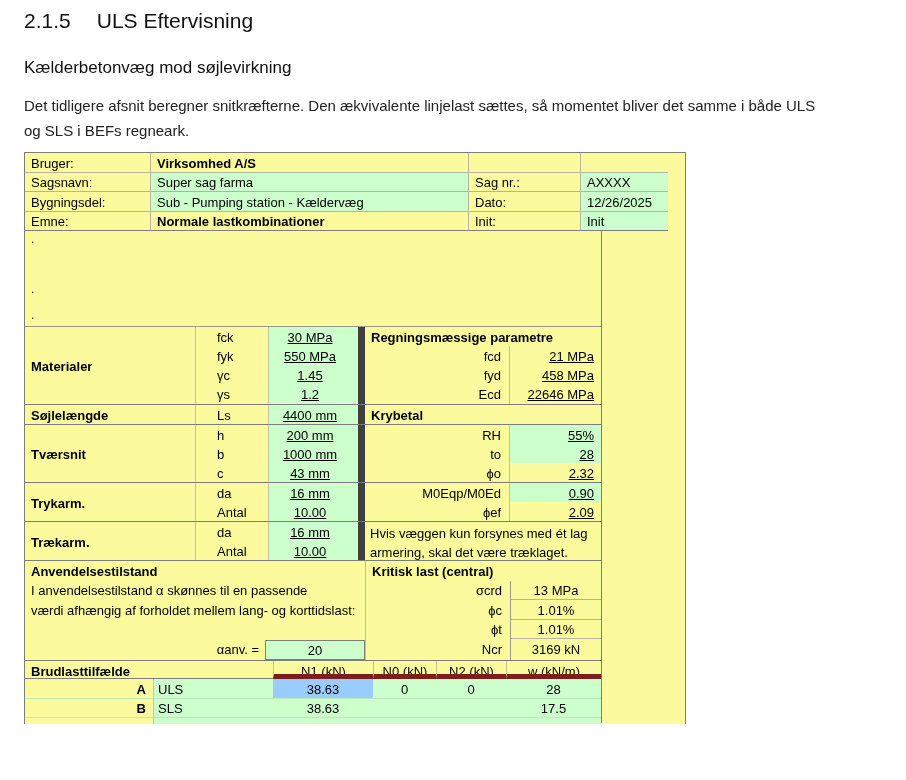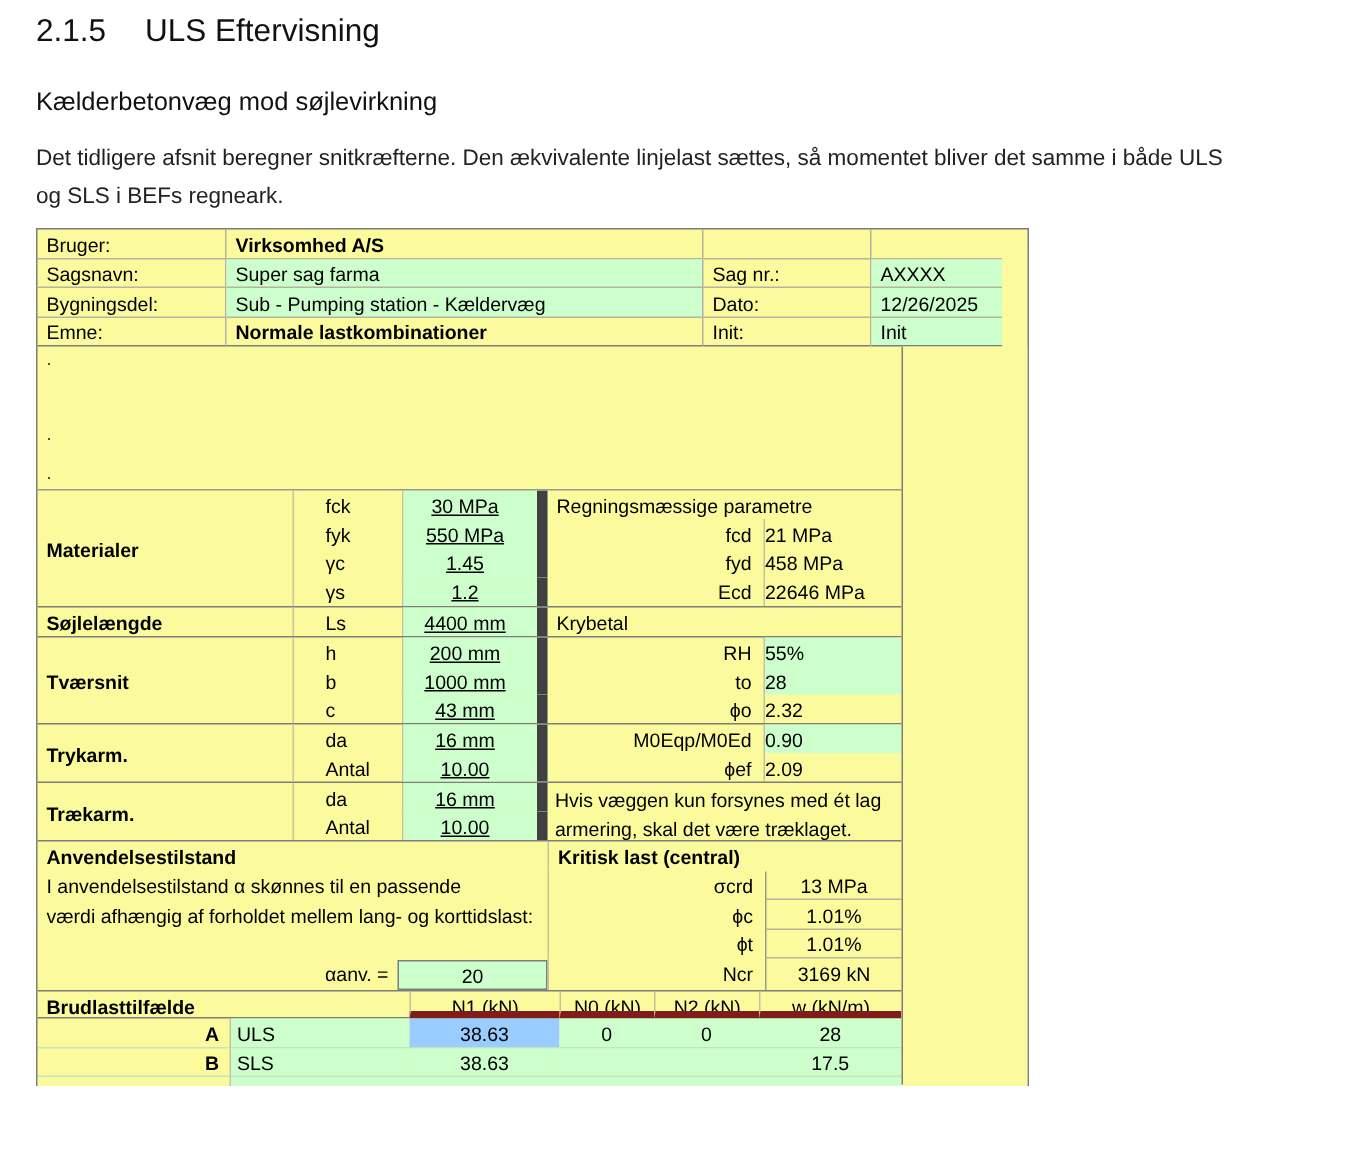--- a/index.html
+++ b/index.html
@@ -42,22 +42,22 @@
        border-bottom:1px solid #7d7d7d;}
   .s1{height:78px;grid-template-rows:repeat(4,1fr);}
   .s2{height:20px;grid-template-rows:1fr;}
   .s3{height:58px;grid-template-rows:repeat(3,1fr);}
   .s4,.s5{height:39px;grid-template-rows:repeat(2,1fr);}
   .gc{box-sizing:border-box;padding-top:2.5px;white-space:nowrap;overflow:hidden;}
   .lblcell{font-weight:bold;padding-left:6px;display:flex;align-items:center;border-right:1px solid #c3c39c;}
   .sym{padding-left:21px;border-right:1px solid #c3c39c;}
   .val{text-align:center;padding-right:7px;border-right:7px solid #404040;text-decoration:underline;}
   .rl{text-align:right;padding-right:8px;border-right:1px solid #c3c39c;}
-  .rv{text-align:left;padding-right:7px;}
-  .rhead{font-weight:normal;padding-left:6px;grid-column:4/6;}
+  .rv{text-align:right;padding-right:7px;text-decoration:underline;}
+  .rhead{font-weight:bold;padding-left:6px;grid-column:4/6;}
   .notecell{grid-column:4/6;grid-row:1/3;padding:2px 0 0 5px;font-size:13px;line-height:19px;white-space:nowrap;}
 
   
   .s6{display:grid;grid-template-columns:340px 145px 91px;grid-template-rows:19.5px 19.5px 19.5px 19.5px 21px;
       box-sizing:border-box;border-bottom:1px solid #7d7d7d;height:100px;}
   .s6 .txt{padding-left:6px;}
   .s6 .crit-title{font-weight:bold;padding-left:6px;grid-column:2/4;border-left:1px solid #c3c39c;}
   .s6 .cl{text-align:right;padding-right:8px;border-left:1px solid #c3c39c;}
   .s6 .cv{text-align:center;border-left:1px solid #9a9a8a;border-bottom:1px solid #b4b4a0;}
   .s6 .cv.lastcv{border-bottom:none;}

